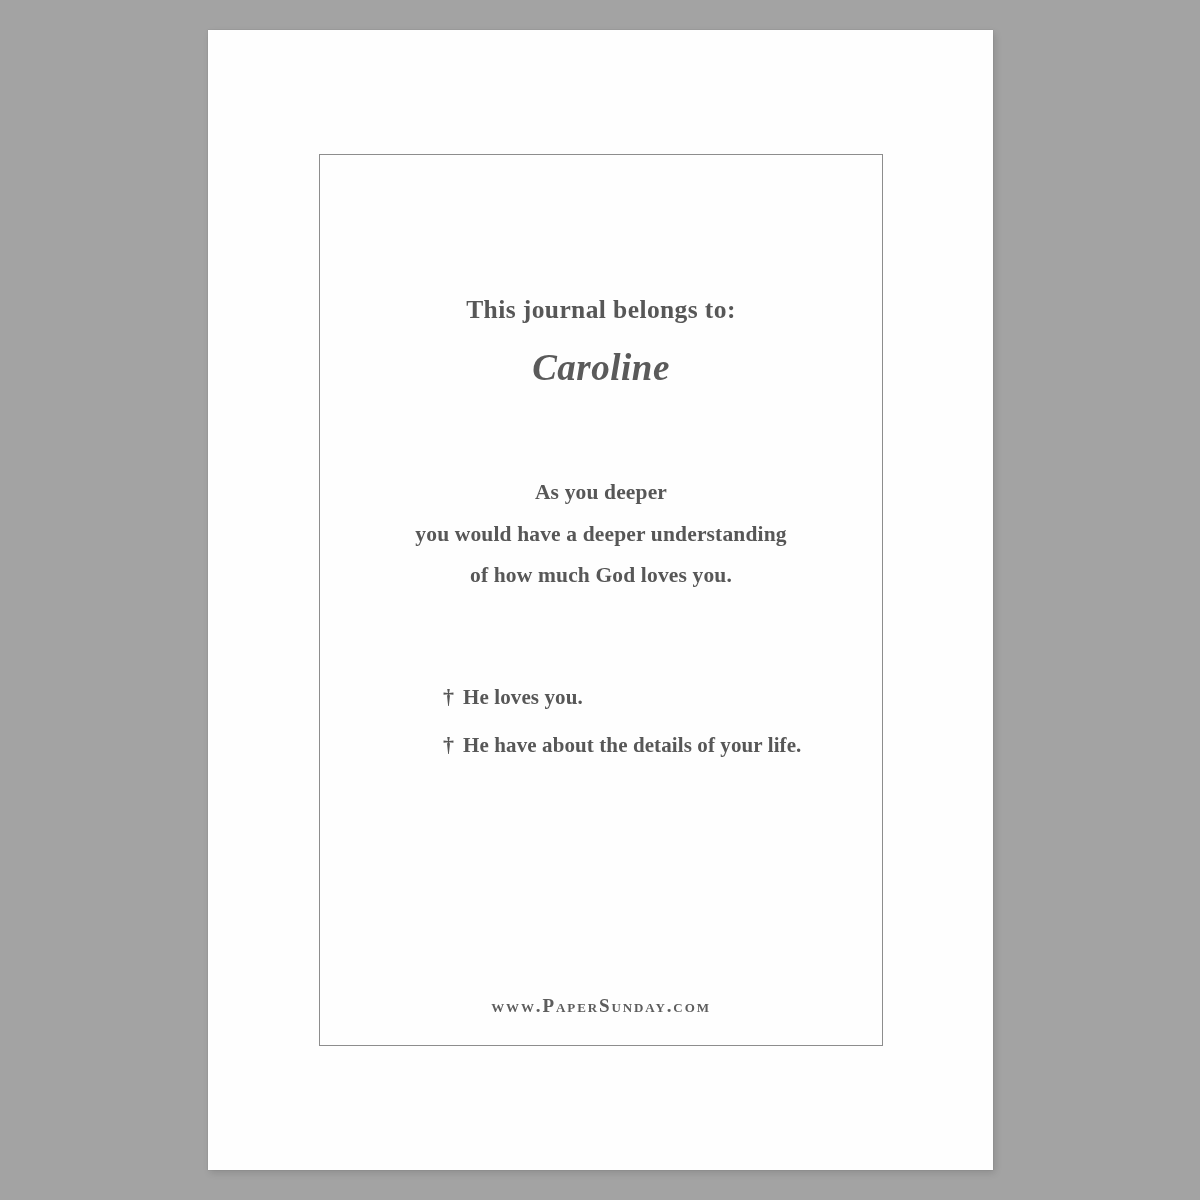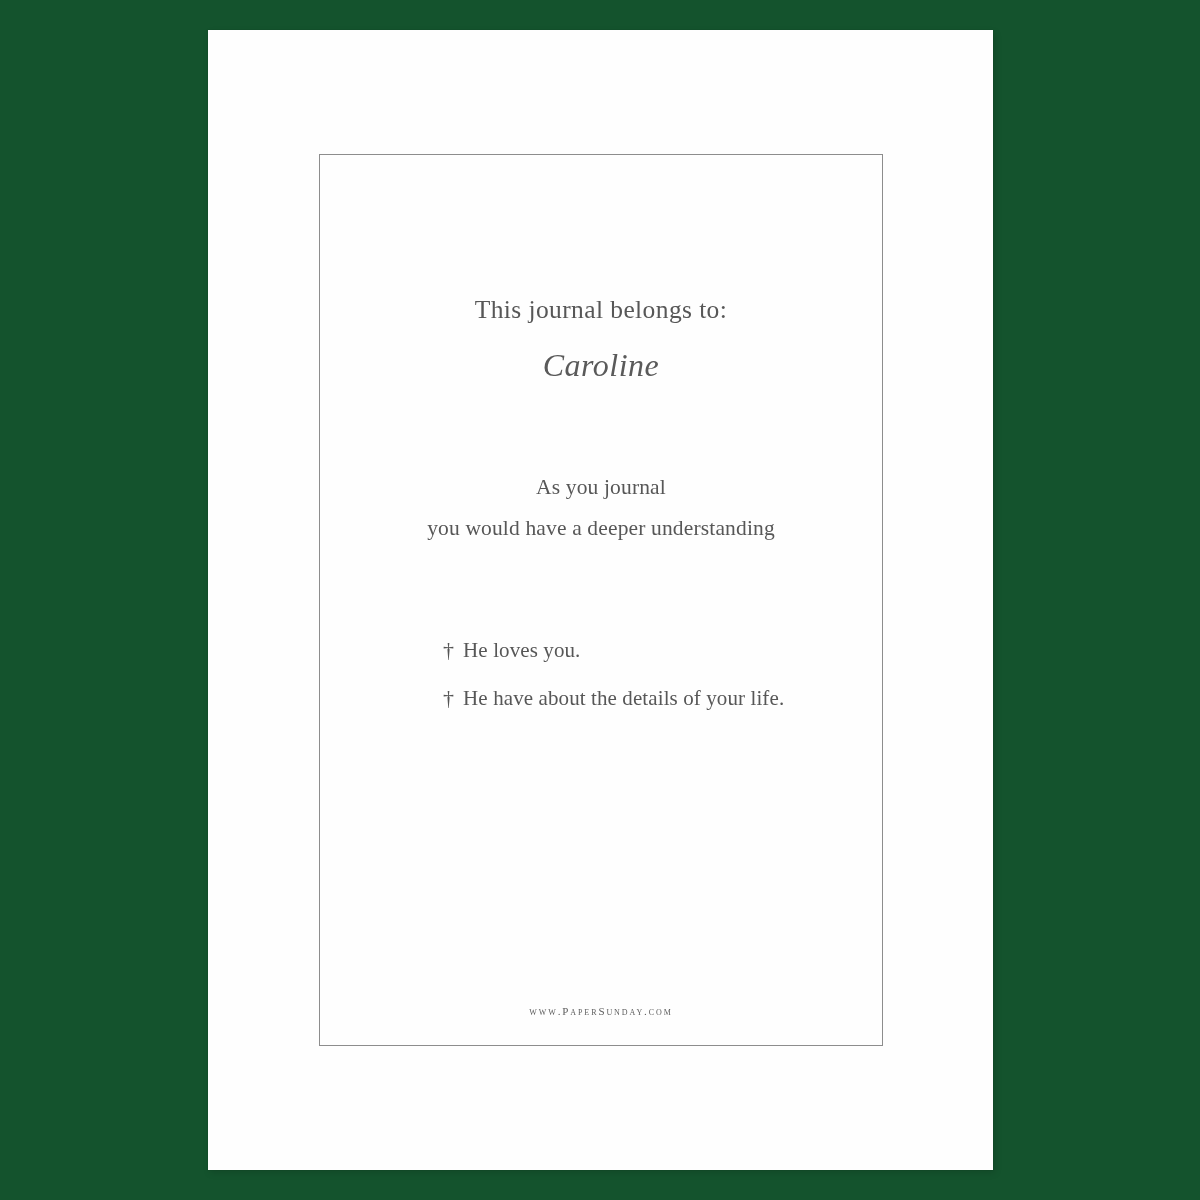--- a/index.html
+++ b/index.html
@@ -8,22 +8,23 @@
     background: #ffffff;
     width: 1200px;
     height: 1200px;
     font-family: "Liberation Serif", serif;
   }
 
   .canvas {
     position: relative;
     width: 1200px;
     height: 1200px;
-    background: #14532d;
+    background: #a3a3a3;
     overflow: hidden;
+    font-weight: bold;
   }
 
   
   .page {
     position: absolute;
     left: 208px;
     top: 30px;
     width: 785px;
     height: 1140px;
     background: #fefefe;
@@ -56,21 +57,21 @@
   .belongs-line {
     margin-top: 140px;
     font-size: 25.5px;
     letter-spacing: 0.4px;
     color: #575757;
     line-height: 1.2;
   }
 
   .owner-name {
     margin-top: 22px;
-    font-size: 32px;
+    font-size: 37px;
     font-style: italic;
     color: #5a5a5a;
     letter-spacing: 0.5px;
     line-height: 1.1;
   }
 
   .message {
     margin-top: 84px;
     font-size: 21.5px;
     line-height: 41.5px;
@@ -94,21 +95,21 @@
     font-size: 22px;
     color: #555555;
   }
 
   .footer-url {
     position: absolute;
     left: 0;
     right: 0;
     bottom: 28px;
     text-align: center;
-    font-size: 11px;
+    font-size: 19px;
     color: #5d5d5d;
     font-variant: small-caps;
     letter-spacing: 1.9px;
   }
 </style>
 </head>
 <body>
 
 <div class="canvas">
 
@@ -116,22 +117,23 @@
 
     <div class="inner-frame">
 
       <div class="content">
 
         <div class="belongs-line">This journal belongs to:</div>
 
         <div class="owner-name">Caroline</div>
 
         <div class="message">
-          <div>As you journal</div>
+          <div>As you deeper</div>
           <div>you would have a deeper understanding</div>
+          <div>of how much God loves you.</div>
         </div>
 
         <div class="affirmations">
           <div>
             <span class="cross">†</span><span>He loves you.</span>
           </div>
           <div>
             <span class="cross">†</span><span>He have about the details of your life.</span>
           </div>
         </div>

